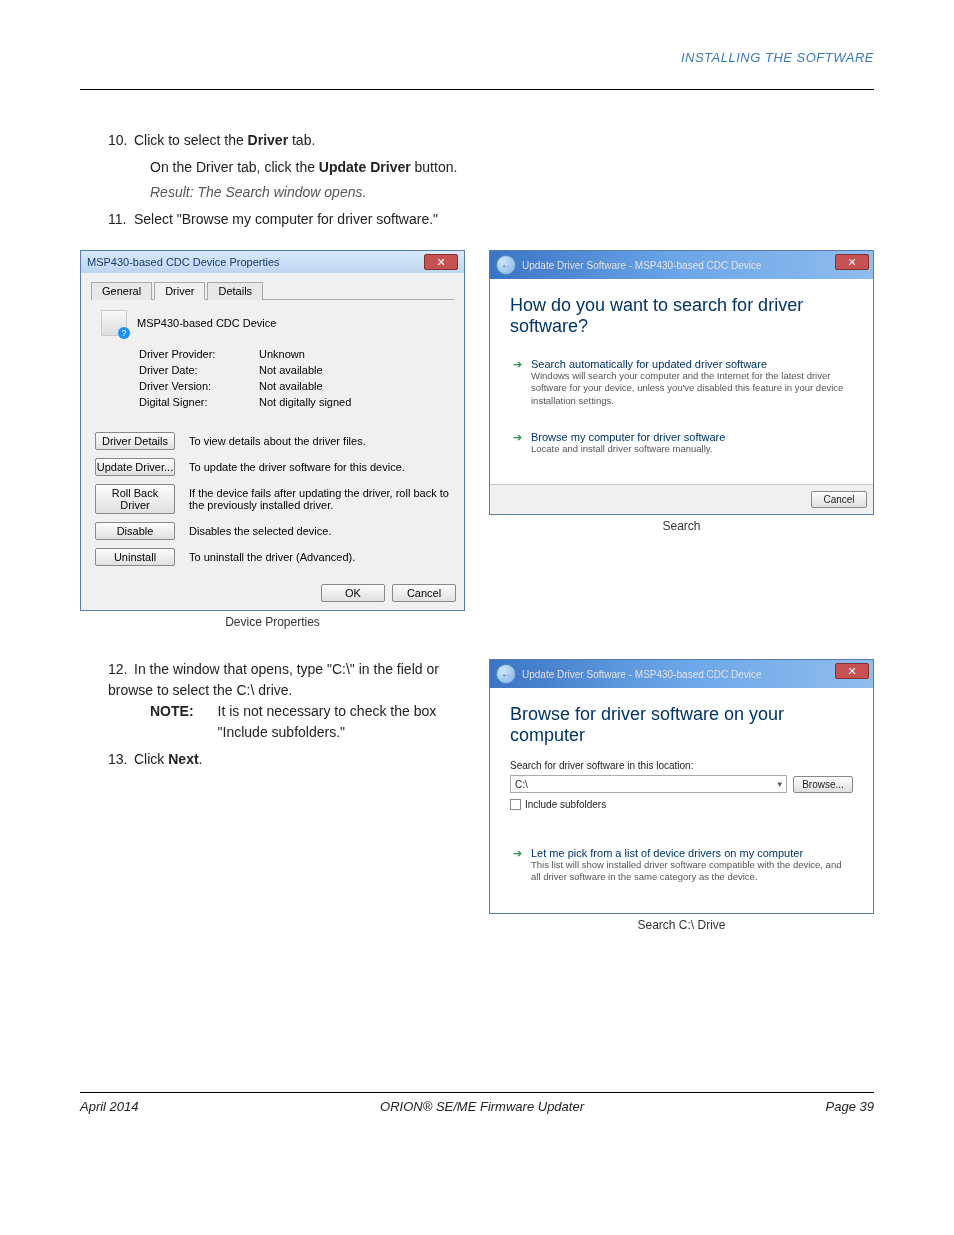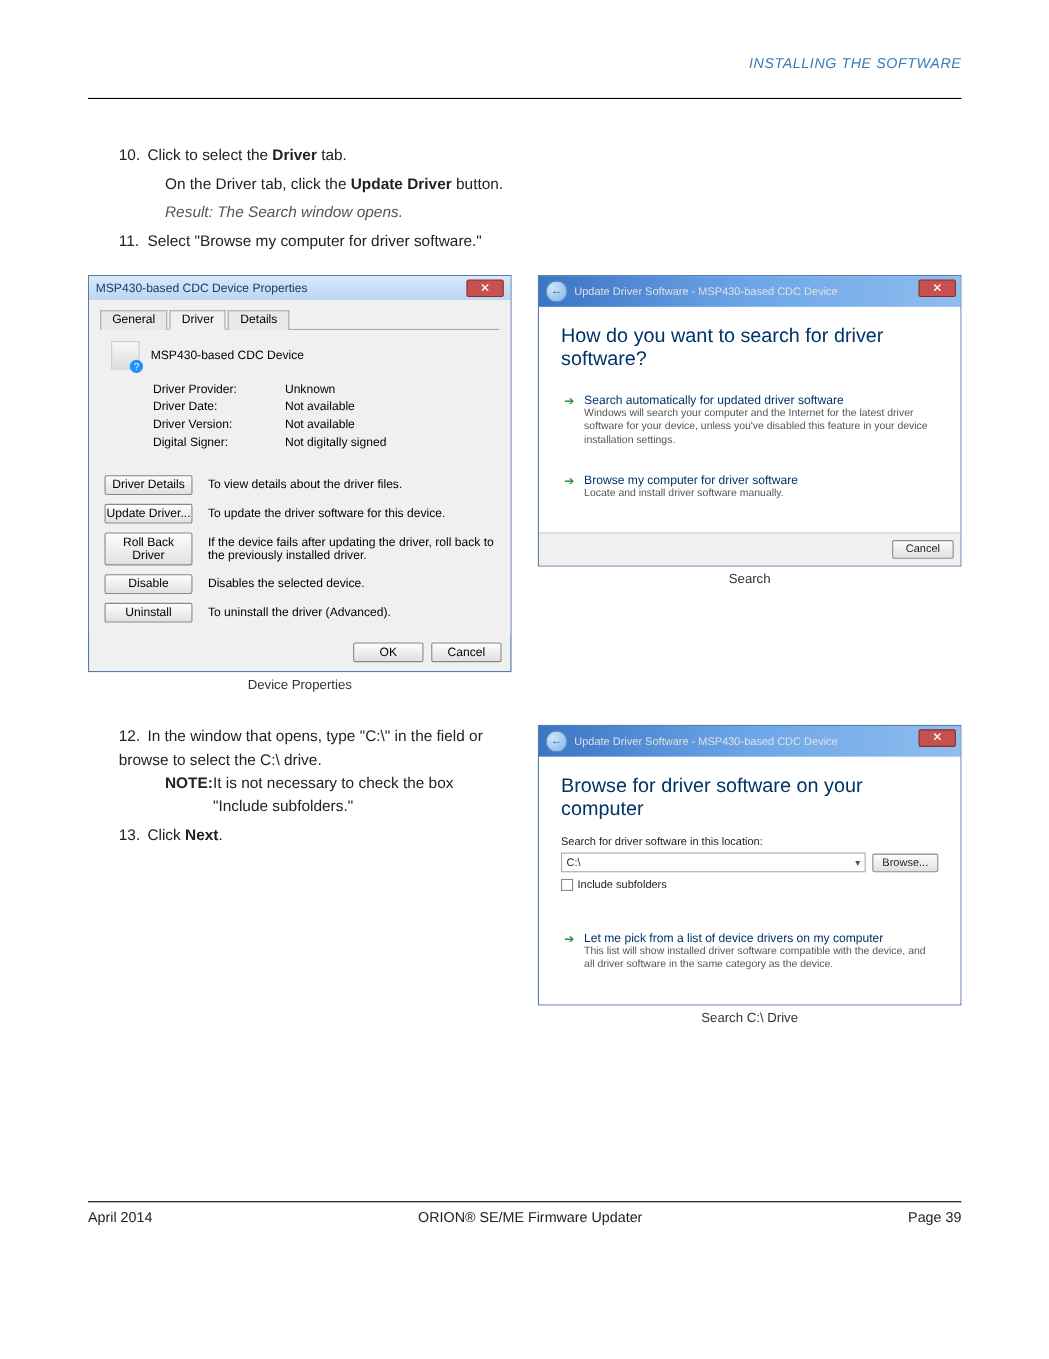--- a/index.html
+++ b/index.html
@@ -31,28 +31,29 @@
     font-size: 14px;
     line-height: 1.5;
   }
   ol.steps li { margin-bottom: 6px; }
   ol.steps li .num { display: inline-block; width: 26px; }
   .sub { margin-left: 42px; margin-top: 6px; margin-bottom: 4px; }
   .result { font-style: italic; margin-left: 42px; color: #555; }
   .twocol { display: flex; gap: 24px; margin-bottom: 24px; }
   .col { flex: 1 1 0; }
   .figcap { text-align: center; font-size: 12px; color: #333; margin-top: 4px; }
-  .note-block { margin-left: 42px; display: flex; gap: 0; font-size: 14px; }
+  .note-block { margin-left: 42px; display: flex; gap: 24px; font-size: 14px; }
   .note-label { font-weight: bold; }
   .footer {
     border-top: 1px solid #000;
     margin-top: 160px;
     padding-top: 6px;
     display: flex;
     justify-content: space-between;
+    font-style: italic;
     font-size: 13px;
   }
 
   
   .win7 {
     border: 1px solid #5a7ca8;
     background: #f0f0f0;
     font-family: Tahoma, "Segoe UI", sans-serif;
     font-size: 11px;
     color: #000;

